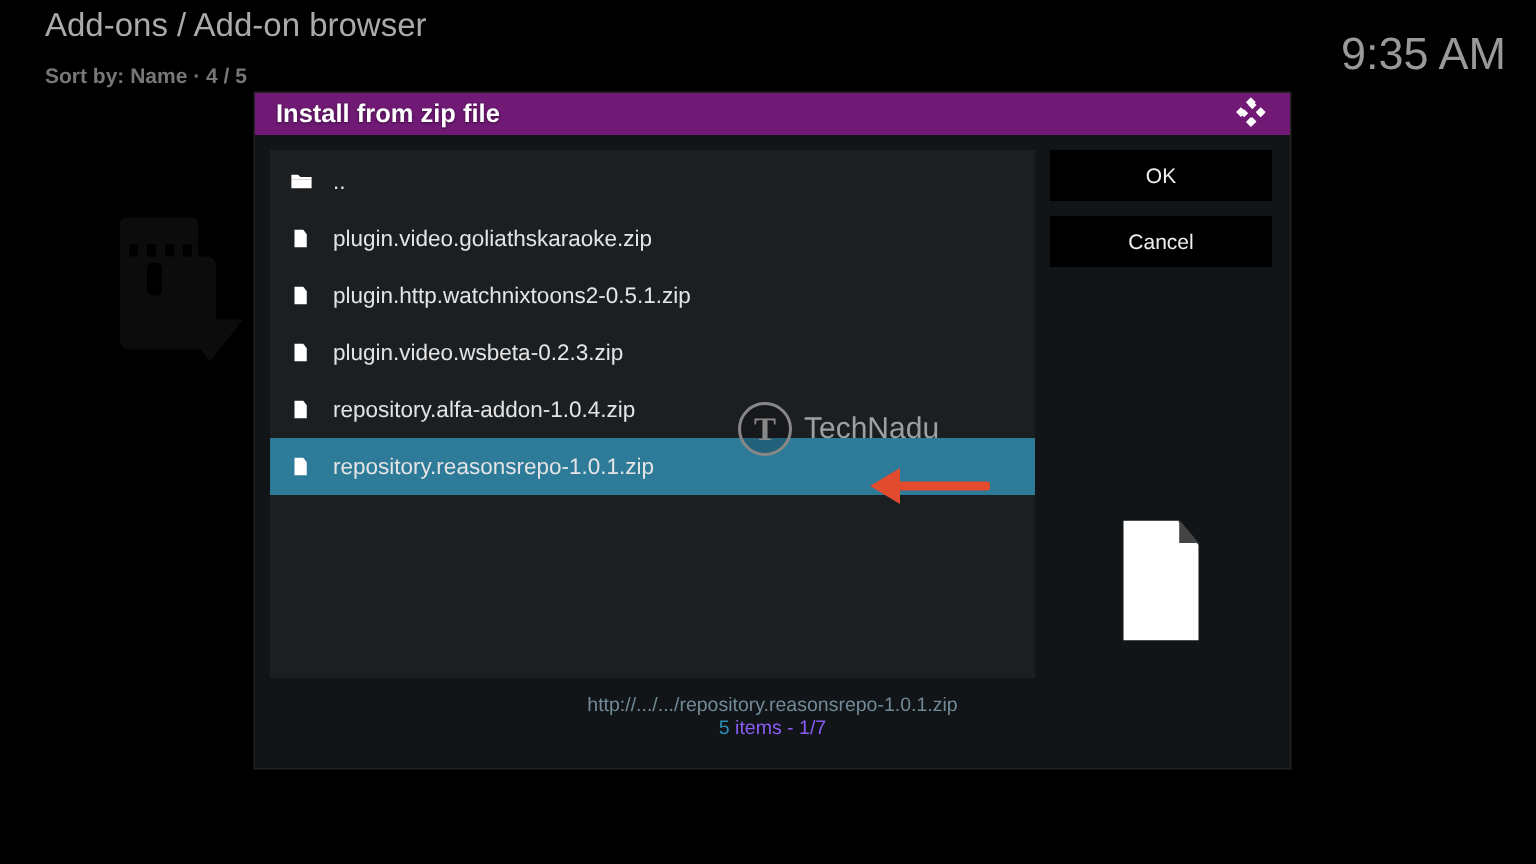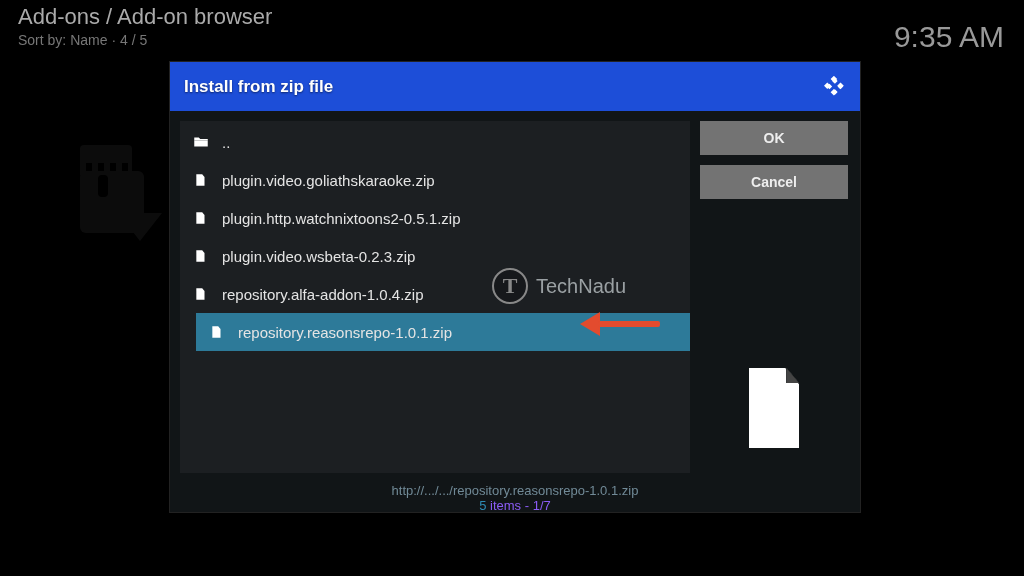--- a/index.html
+++ b/index.html
@@ -6,25 +6,25 @@
   html, body { width: 1024px; height: 576px; overflow: hidden; }
   body {
     background: #000;
     font-family: Arial, Helvetica, sans-serif;
     position: relative;
     color: #eee;
   }
   .header {
     position: absolute;
     top: 4px;
-    left: 18px;
+    left: 30px;
     color: #888;
   }
   .header .title { font-size: 22px; color: #aaa; font-weight: 400; }
-  .header .sort { font-size: 14px; color: #777; margin-top: 2px; }
+  .header .sort { font-size: 14px; color: #777; margin-top: 12px; font-weight: bold; }
   .clock {
     position: absolute;
     top: 20px;
     right: 20px;
     font-size: 30px;
     font-weight: 300;
     color: #999;
   }
 
   
@@ -67,22 +67,22 @@
   .dialog {
     position: absolute;
     left: 170px;
     top: 62px;
     width: 690px;
     height: 450px;
     background: #111517;
     box-shadow: 0 0 0 1px #222;
   }
   .dialog-title {
-    background: #1d4ed8;
-    height: 49px;
+    background: #701a75;
+    height: 28px;
     display: flex;
     align-items: center;
     justify-content: space-between;
     padding: 0 14px;
     color: #fff;
     font-size: 17px;
     font-weight: bold;
     text-shadow: 0 1px 2px rgba(0,0,0,.5);
   }
   .kodi-logo svg { width: 22px; height: 22px; display:block; }
@@ -101,37 +101,37 @@
   .row {
     display: flex;
     align-items: center;
     height: 38px;
     padding: 0 12px;
     font-size: 15px;
     color: #e4e4e4;
     gap: 12px;
     cursor: default;
   }
-  .row.selected { background: #2d7a99; margin-left: 16px; }
+  .row.selected { background: #2d7a99; }
   .row .icon { width: 18px; height: 18px; flex: 0 0 18px; display:flex; align-items:center; justify-content:center; }
   .row .label { flex:1; white-space:nowrap; overflow:hidden; text-overflow:ellipsis; }
 
   .side-panel {
     flex: 0 0 160px;
     padding: 10px 12px 10px 0;
     display:flex;
     flex-direction:column;
     gap:10px;
   }
   .btn {
     height: 34px;
-    background: #737373;
+    background: #000000;
     color: #eee;
     font-size: 14px;
-    font-weight: bold;
+    font-weight: normal;
     display:flex;
     align-items:center;
     justify-content:center;
     cursor:pointer;
   }
   .preview {
     margin-top: auto;
     height: 120px;
     display:flex;
     align-items:center;

